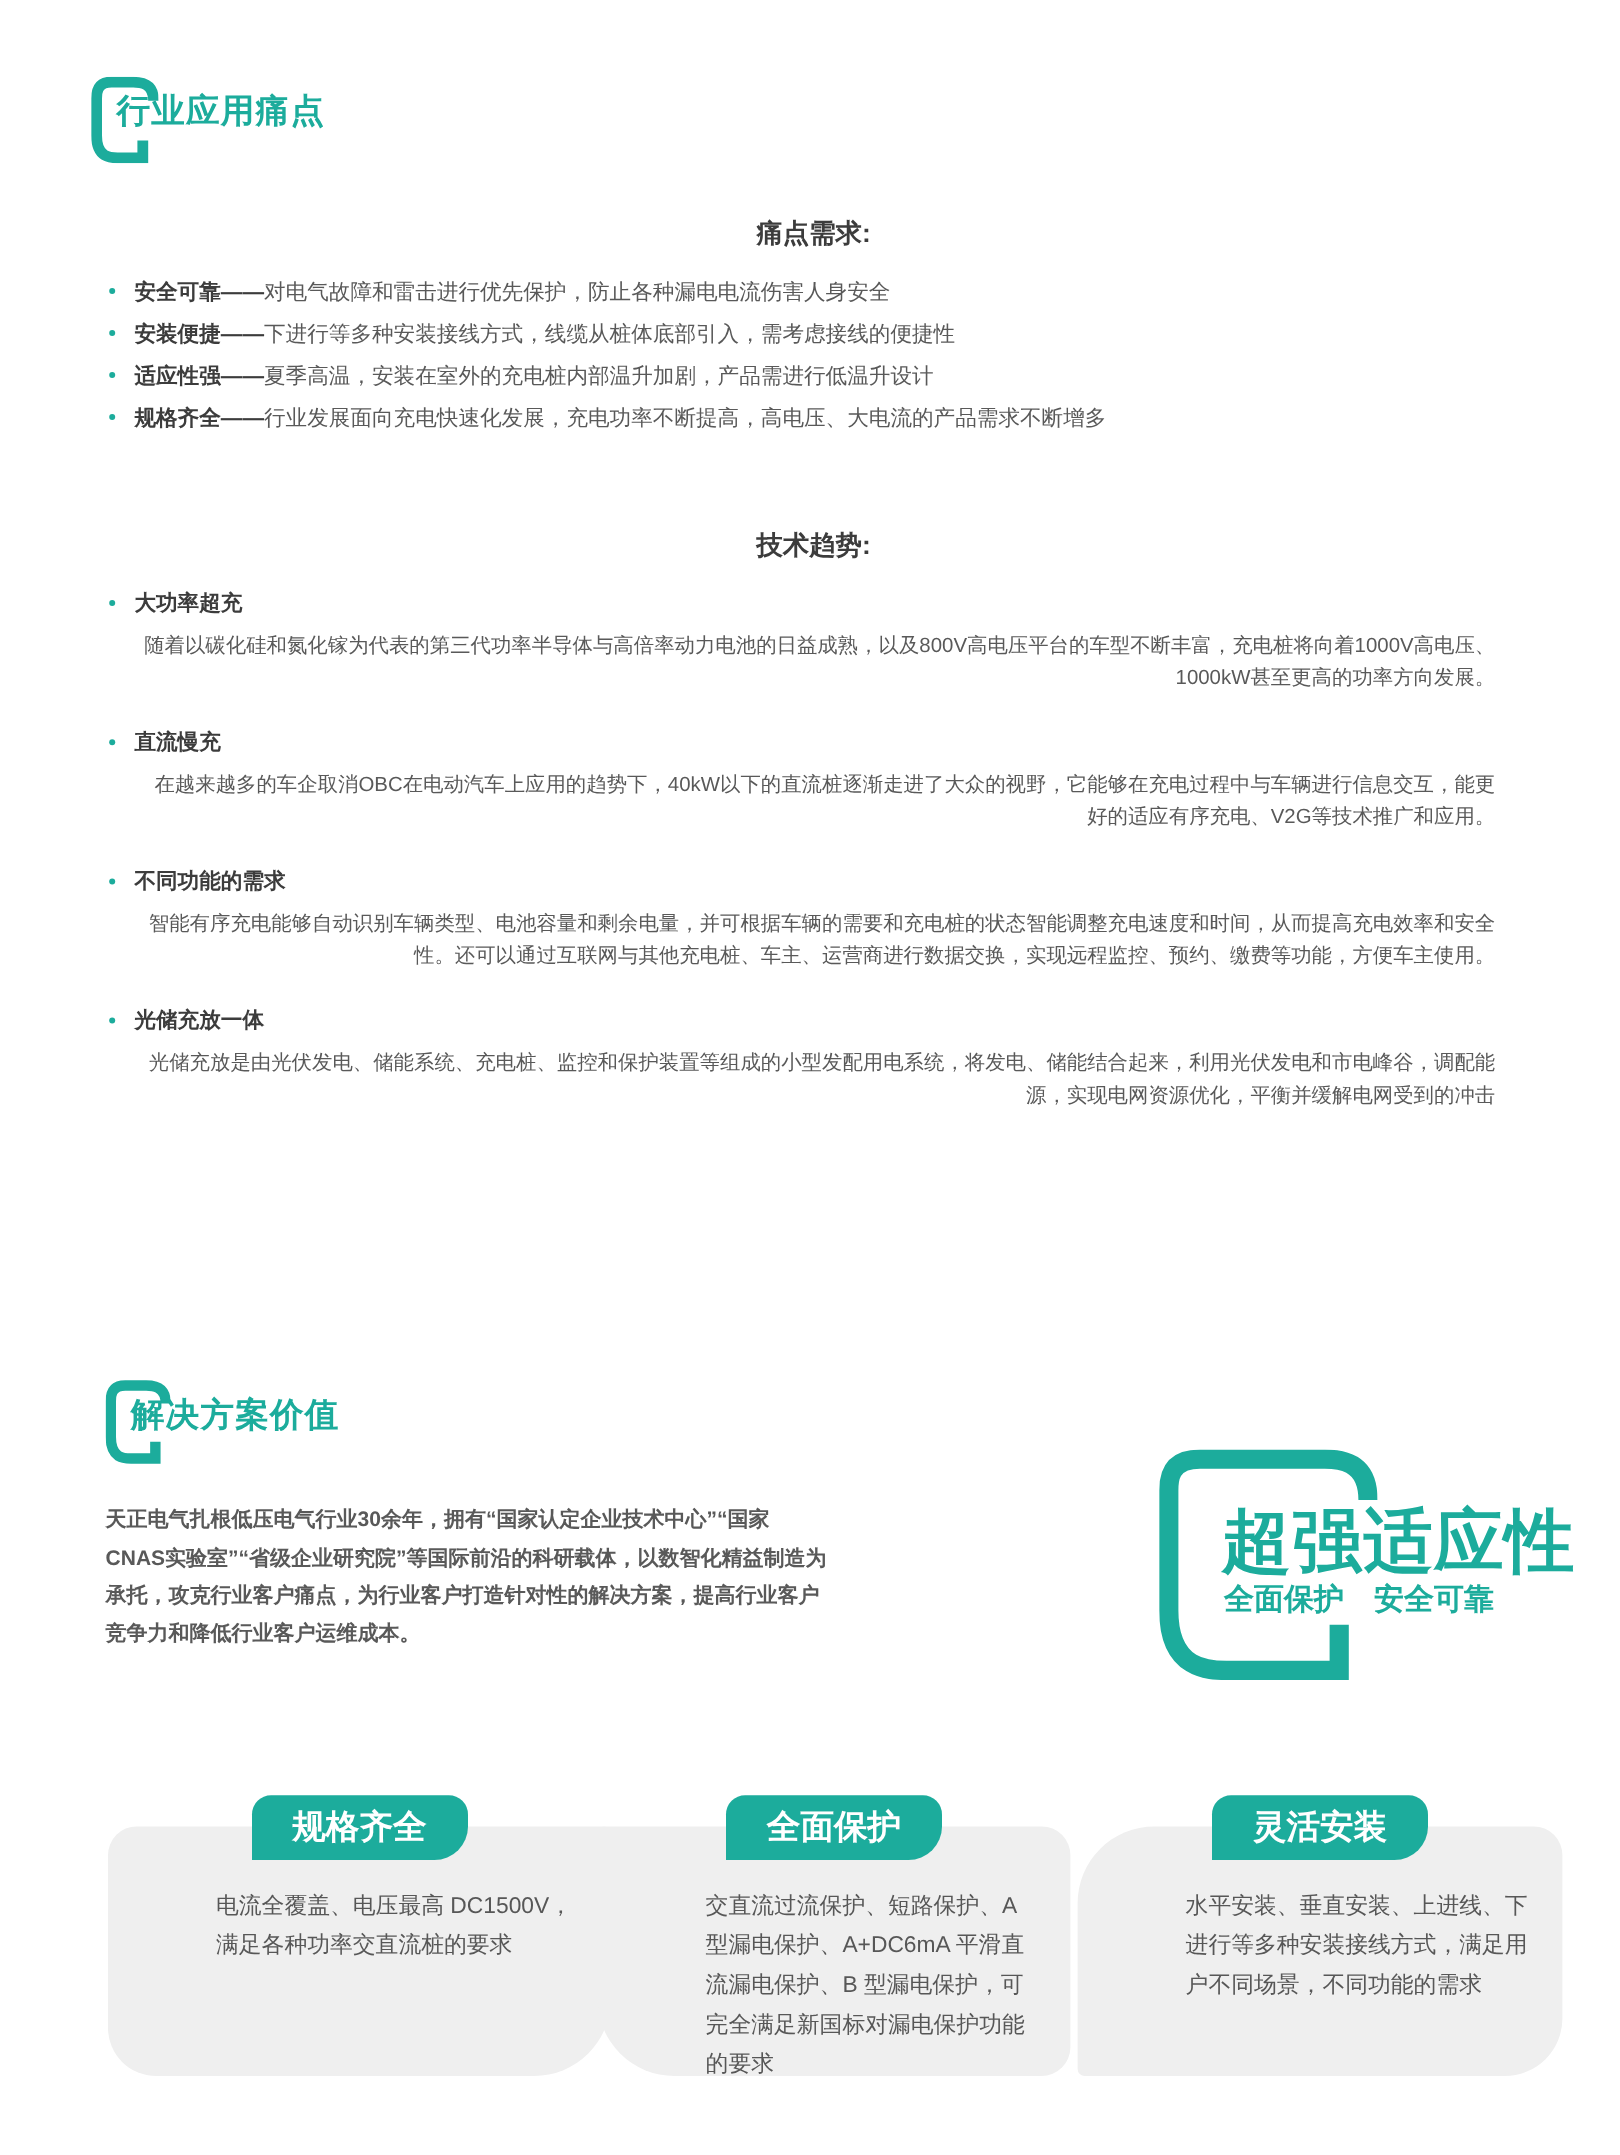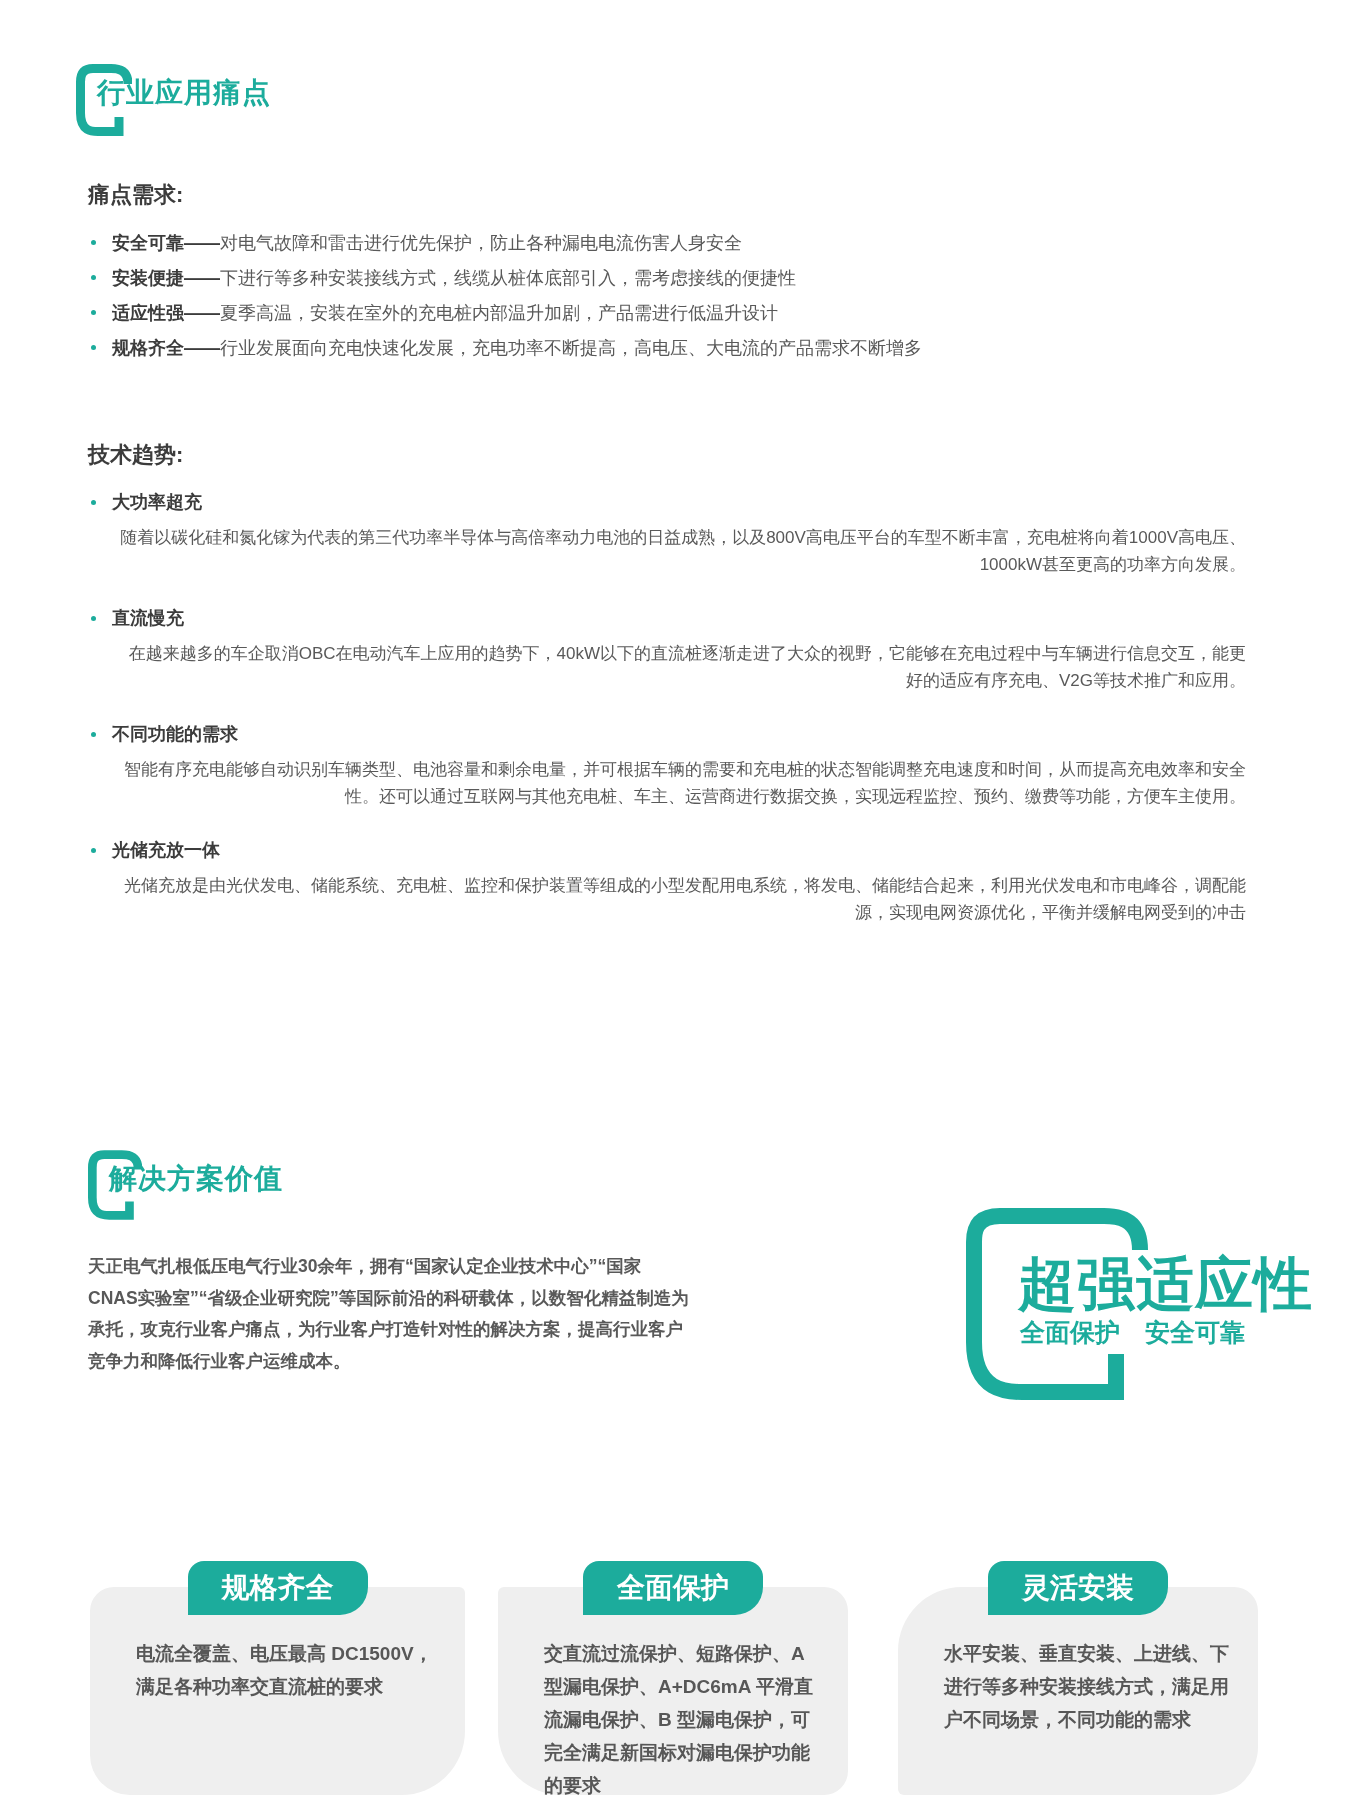--- a/index.html
+++ b/index.html
@@ -16,21 +16,21 @@
   
   .sec-header{position:absolute;height:86px;}
   .sec-header .bracket{position:absolute;left:0;top:4px;}
   .sec-header .title{
     position:absolute;left:21px;top:14px;font-size:28px;font-weight:bold;
     color:var(--teal);white-space:nowrap;letter-spacing:1px;
   }
   #hdr1{left:76px;top:60px;}
   #hdr2{left:88px;top:1146px;}
 
-  .block-label{font-size:22px;font-weight:bold;color:var(--heading);margin:0 0 24px 0;line-height:26px;}
+  .block-label{font-size:22px;font-weight:bold;color:var(--heading);margin:0 0 24px 0;line-height:26px;text-align:center;}
 
   
   #pain{position:absolute;left:88px;top:182px;width:1180px;}
   .pain-list{list-style:none;margin:0;padding:0;}
   .pain-list li{position:relative;padding-left:24px;margin-bottom:13px;font-size:18px;line-height:22px;}
   .dot{position:absolute;left:3px;top:8px;width:5px;height:5px;border-radius:50%;background:var(--teal);}
   .lead{font-weight:bold;color:var(--heading);}
   .ptext{color:var(--body);}
 
   
@@ -42,30 +42,30 @@
   
   #solution-p{position:absolute;left:88px;top:1251px;width:602px;font-size:17.5px;line-height:31.5px;color:var(--body);margin:0;font-weight:bold;}
 
   
   #badge{position:absolute;left:966px;top:1204px;width:345px;height:212px;}
   #badge .frame{position:absolute;left:0;top:4px;}
   #badge .badge-title{position:absolute;left:52px;top:42px;font-size:58px;font-weight:bold;color:var(--teal);white-space:nowrap;letter-spacing:1px;}
   #badge .badge-sub{position:absolute;left:54px;top:112px;font-size:25px;font-weight:bold;color:var(--teal);white-space:nowrap;}
 
   
-  .card{position:absolute;top:1587px;height:208px;background:var(--cardbg);}
+  .card{position:absolute;top:1522px;height:208px;background:var(--cardbg);padding-left:44px;}
   #card1{left:90px;width:375px;border-radius:24px 6px 64px 40px;}
   #card2{left:498px;width:350px;border-radius:6px 24px 24px 64px;}
   #card3{left:898px;width:360px;border-radius:64px 24px 48px 6px;}
   .card .tab{
     position:absolute;top:-26px;left:50%;transform:translateX(-50%);
     height:54px;line-height:54px;padding:0 34px;background:var(--teal);color:#ffffff;
     font-size:28px;font-weight:bold;border-radius:16px 16px 28px 0;white-space:nowrap;
   }
-  .card .card-text{padding:50px 28px 0 46px;font-size:19px;line-height:33px;color:#575757;font-weight:bold;}
+  .card .card-text{padding:50px 28px 0 46px;font-size:19px;line-height:33px;color:#575757;}
 </style>
 </head>
 <body>
 
 <div class="page">
 
   <div class="sec-header" id="hdr1">
     <span class="bracket">
       <svg width="56" height="72" viewBox="0 0 56 72">
           <path d="M52 20 C52 4.5 40 4.5 35 4.5 L17 4.5 C4.5 4.5 4.5 14 4.5 18 L4.5 49 C4.5 67.5 16 67.5 22 67.5 L43 67.5 L43 53" fill="none" stroke="#1CAC9C" stroke-width="9"></path>

